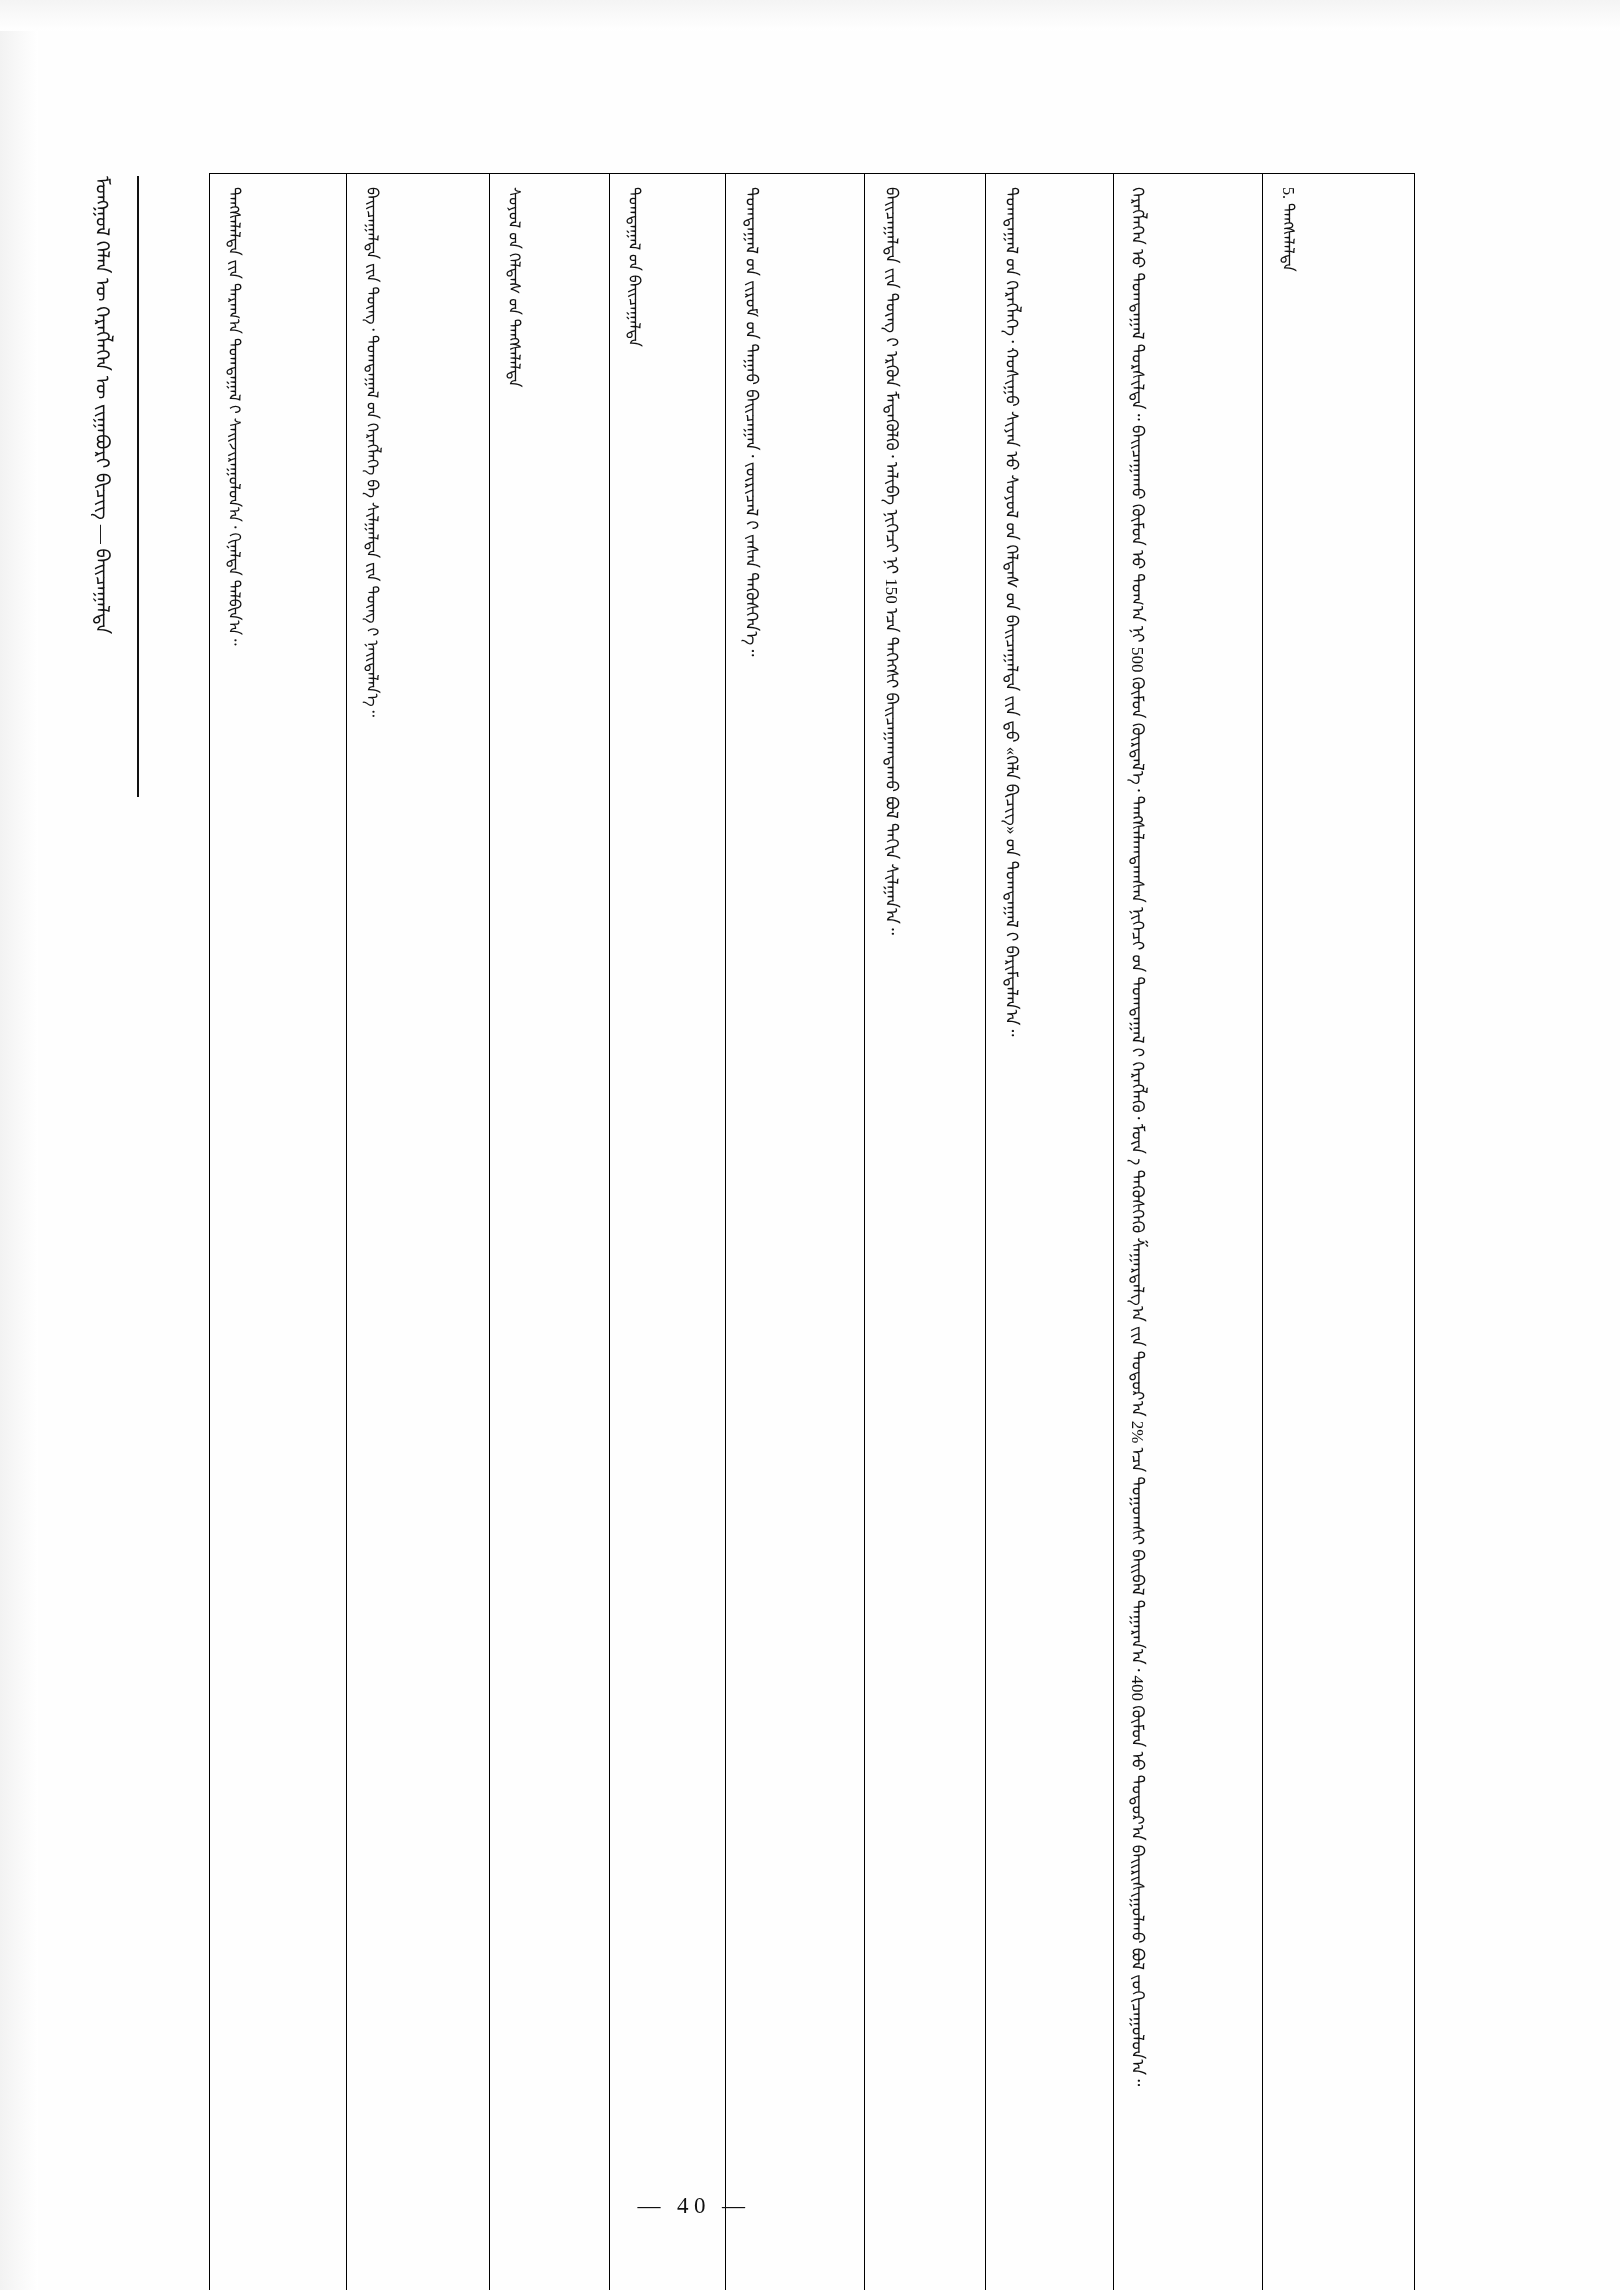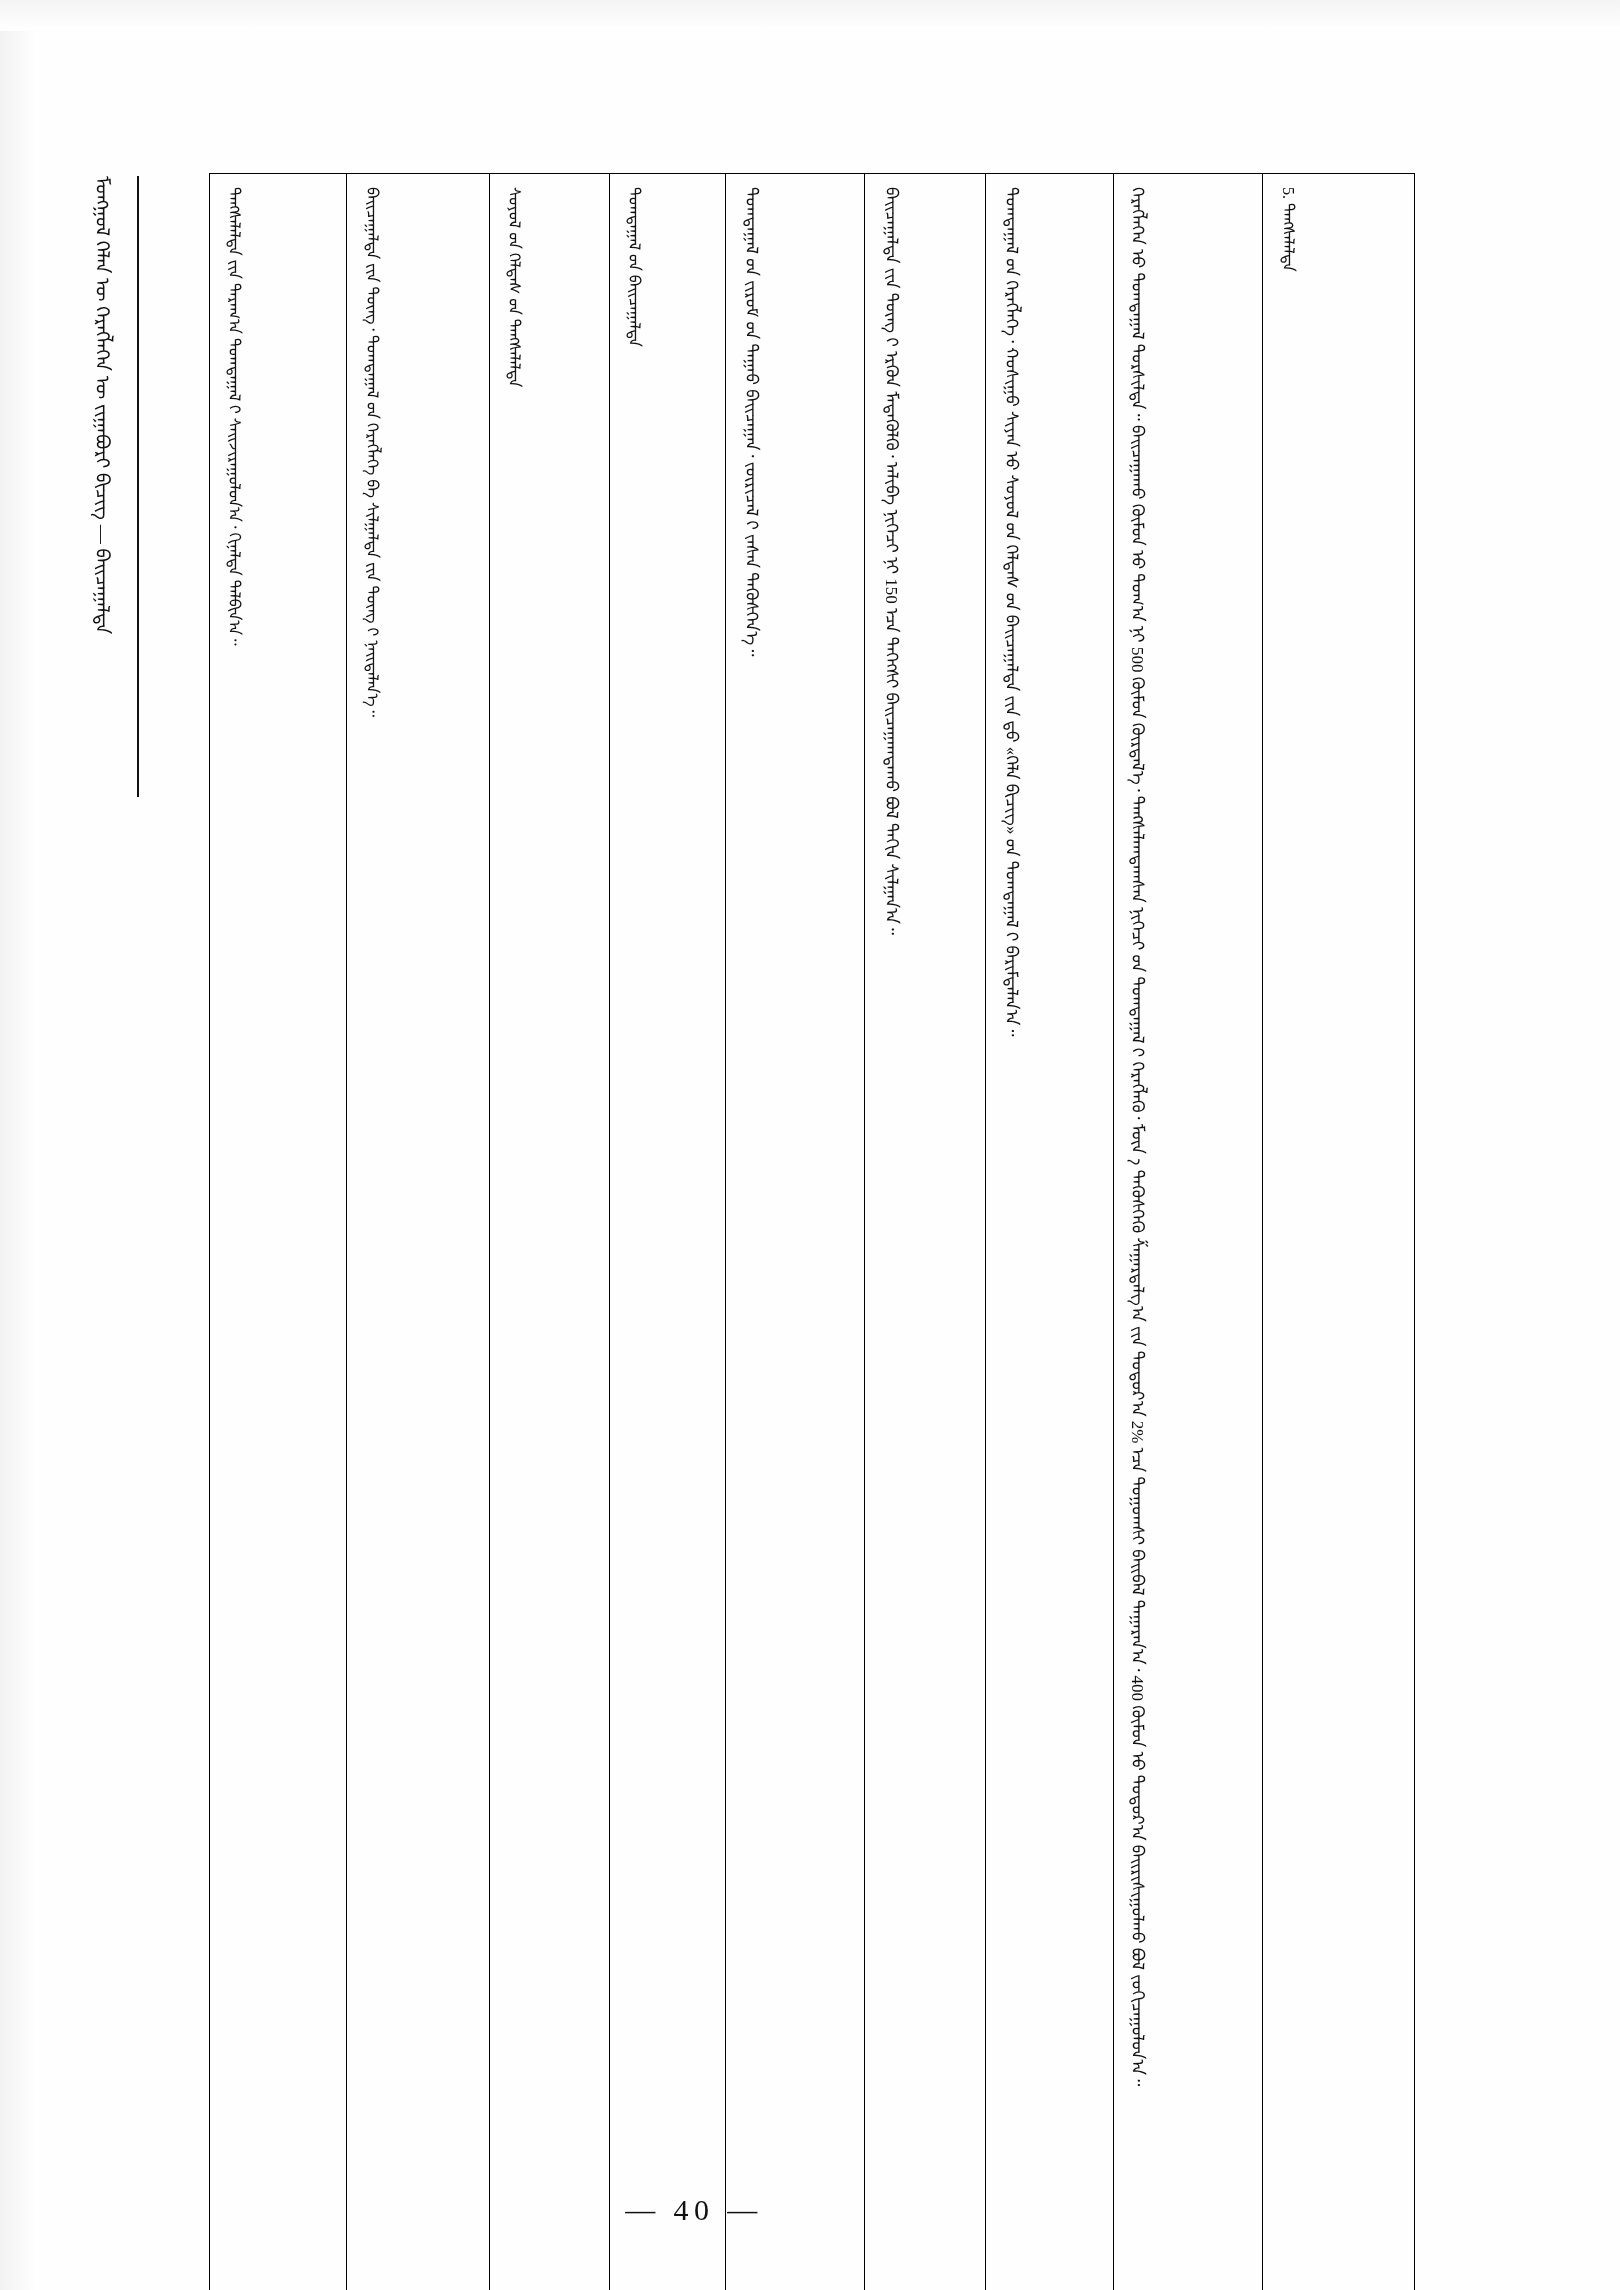--- a/index.html
+++ b/index.html
@@ -107,21 +107,21 @@
   col.c8 { width: 12.4%; }
   col.c9 { width: 12.6%; }
 
   
   .folio {
     position: absolute;
     left: 0;
     top: 2193px;
     width: 1388px;
     text-align: center;
-    font-size: 30px;
+    font-size: 23px;
     letter-spacing: 5.4px;
     color: #111;
     font-family: "Liberation Serif", serif;
   }
 
   
   .scan-edge-left {
     position: absolute; left: 0; top: 0; width: 38px; height: 2291px;
     background: linear-gradient(to right, #f2f2f2, #ffffff);
   }

